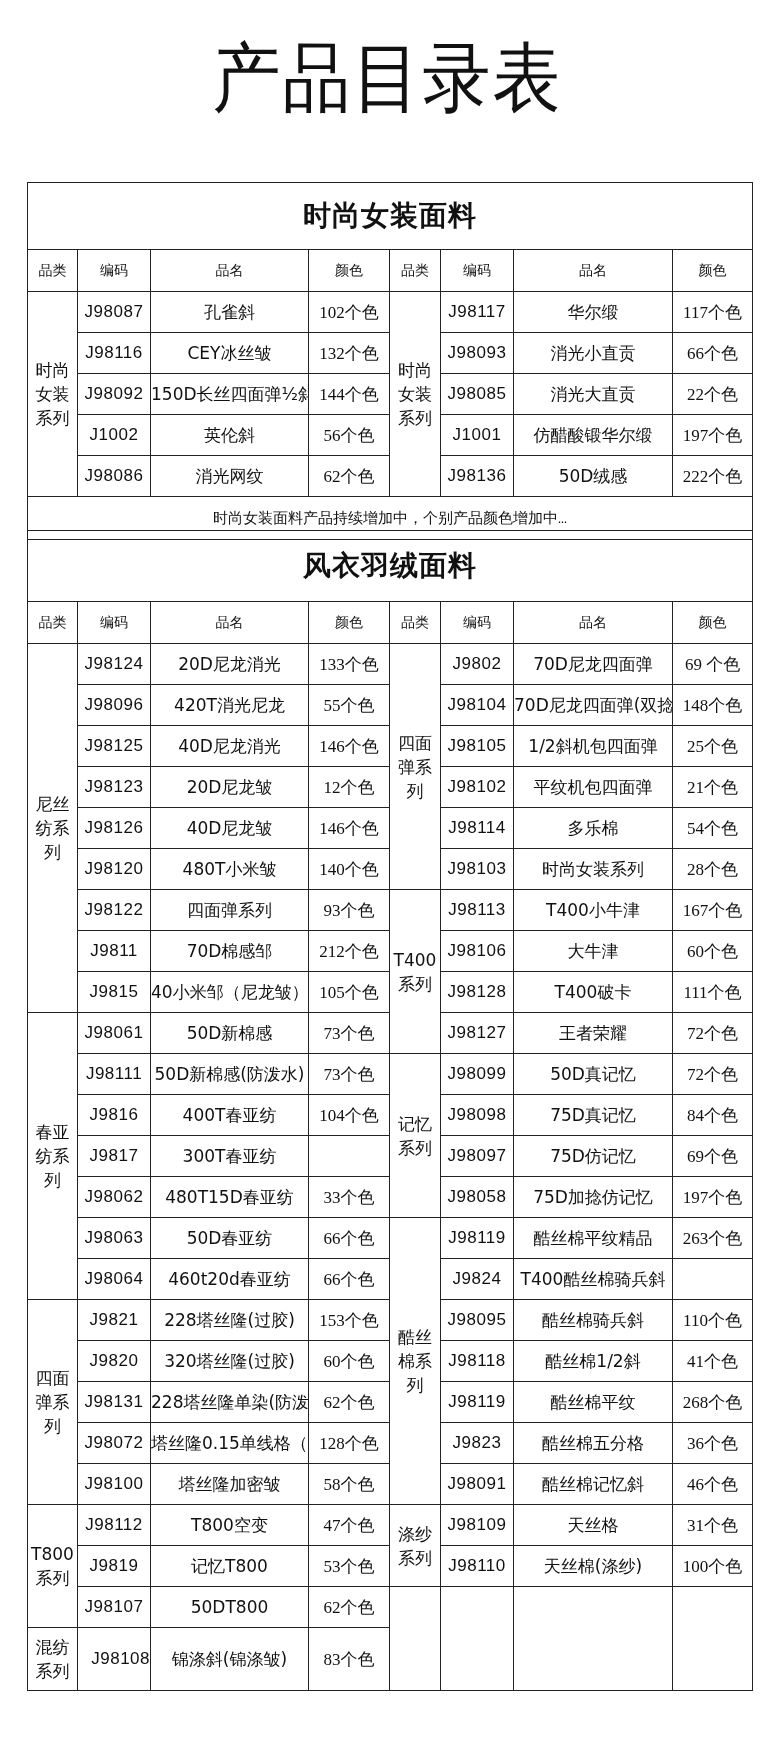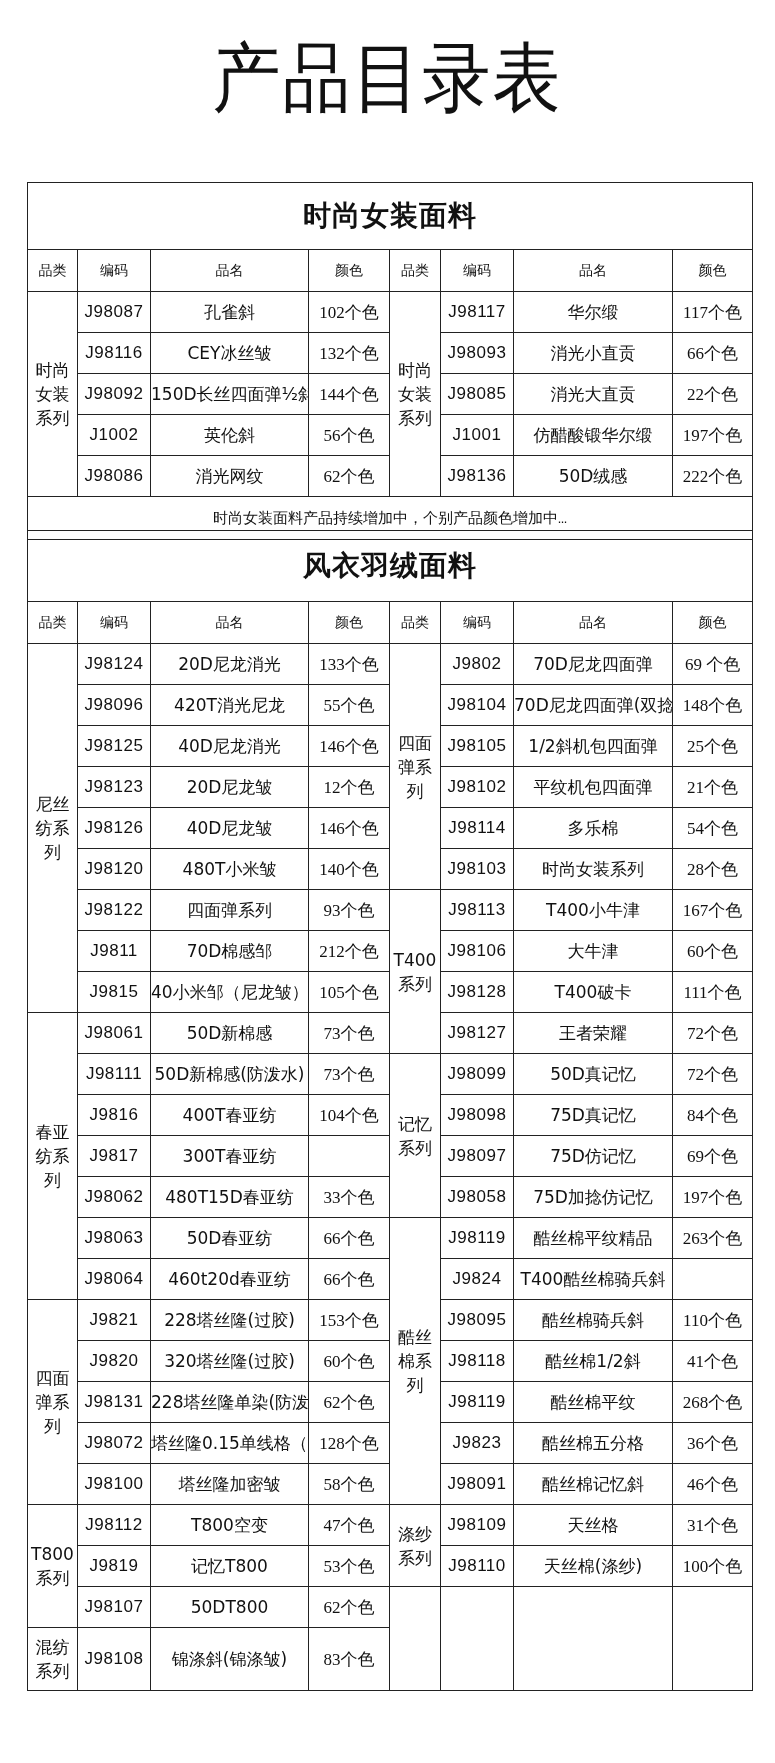--- a/index.html
+++ b/index.html
@@ -330,19 +330,19 @@
           <td class="code">J98107</td>
           <td class="name">50DT800</td>
           <td class="color">62个色</td>
           <td rowspan="2"></td>
           <td rowspan="2"></td>
           <td rowspan="2"></td>
           <td rowspan="2"></td>
         </tr>
         <tr class="row">
           <td class="cat" rowspan="1" style="height: 62px;">混纺系列</td>
-          <td class="code" style="height: 62px;">J98108</td>
+          <td class="code" style="height: 62px; text-align: right;">J98108</td>
           <td class="name" style="height: 62px;">锦涤斜(锦涤皱)</td>
           <td class="color" style="height: 62px;">83个色</td>
         </tr>
       </tbody>
   </table>
 </div>
 
 </body></html>

